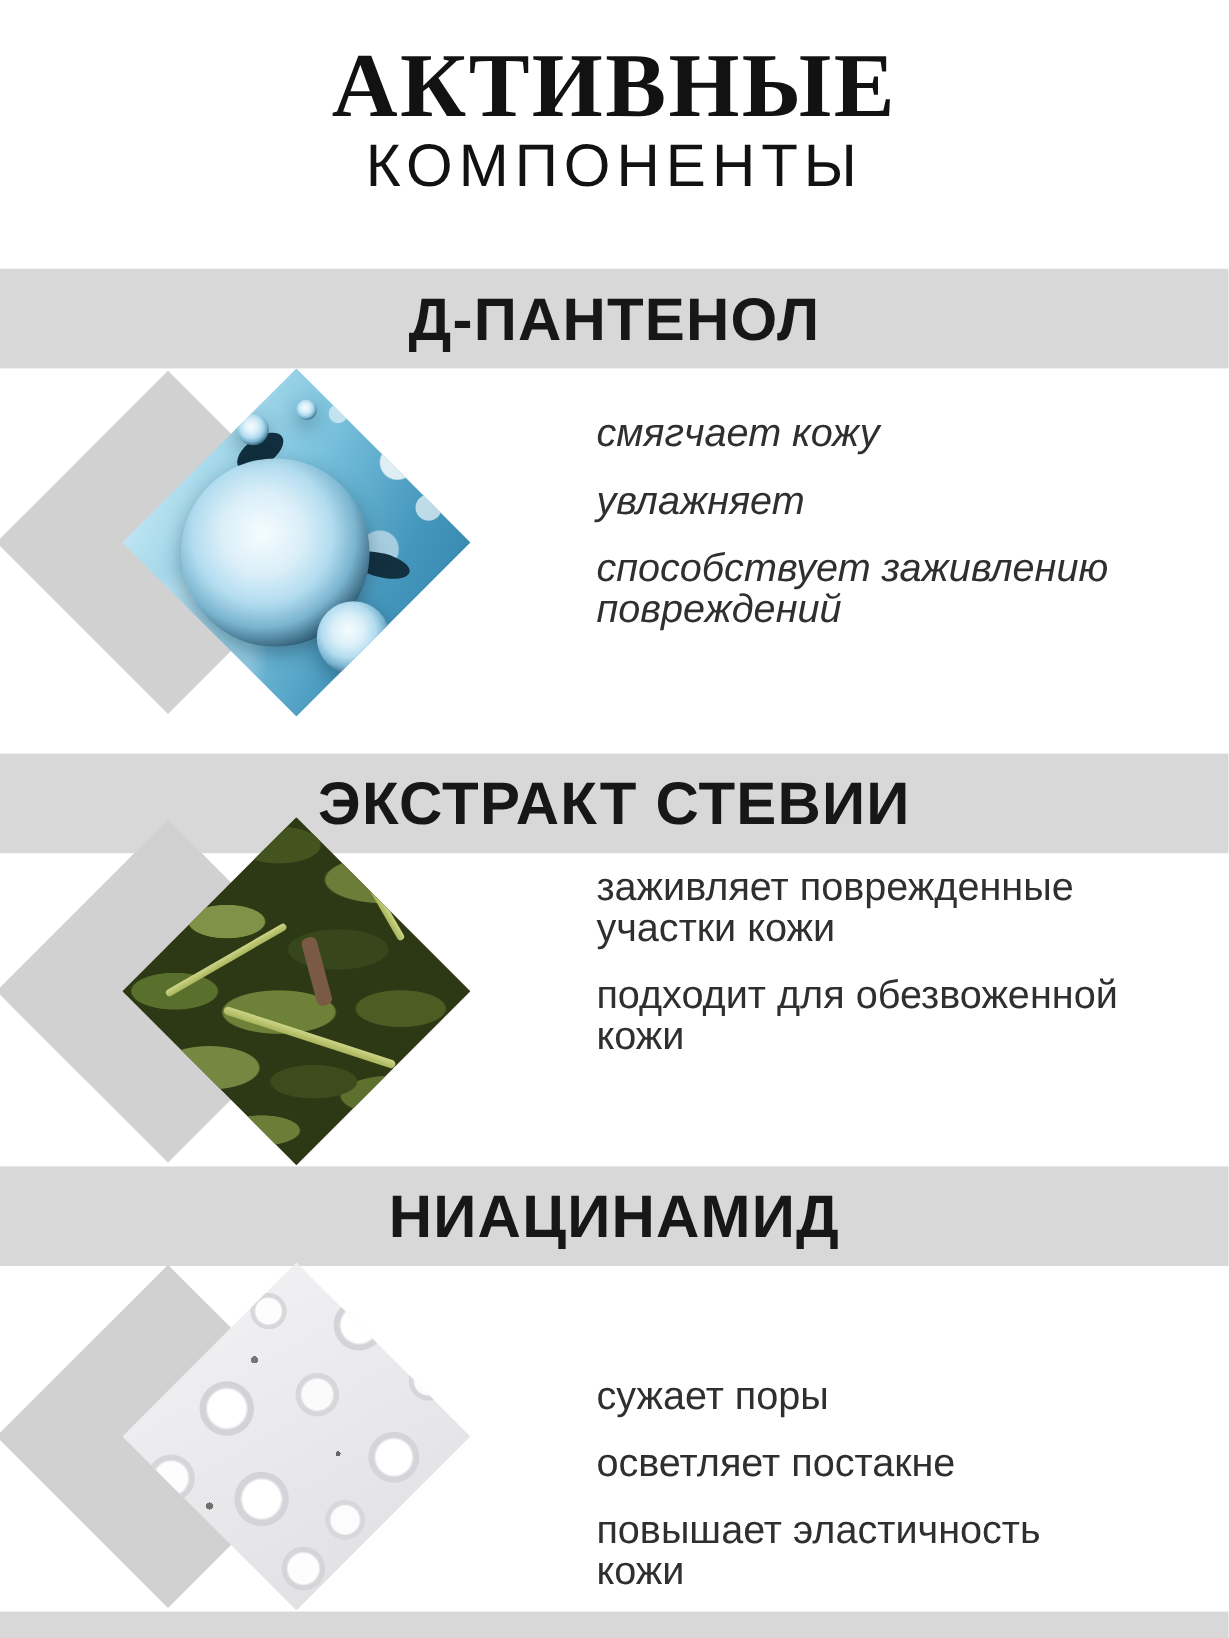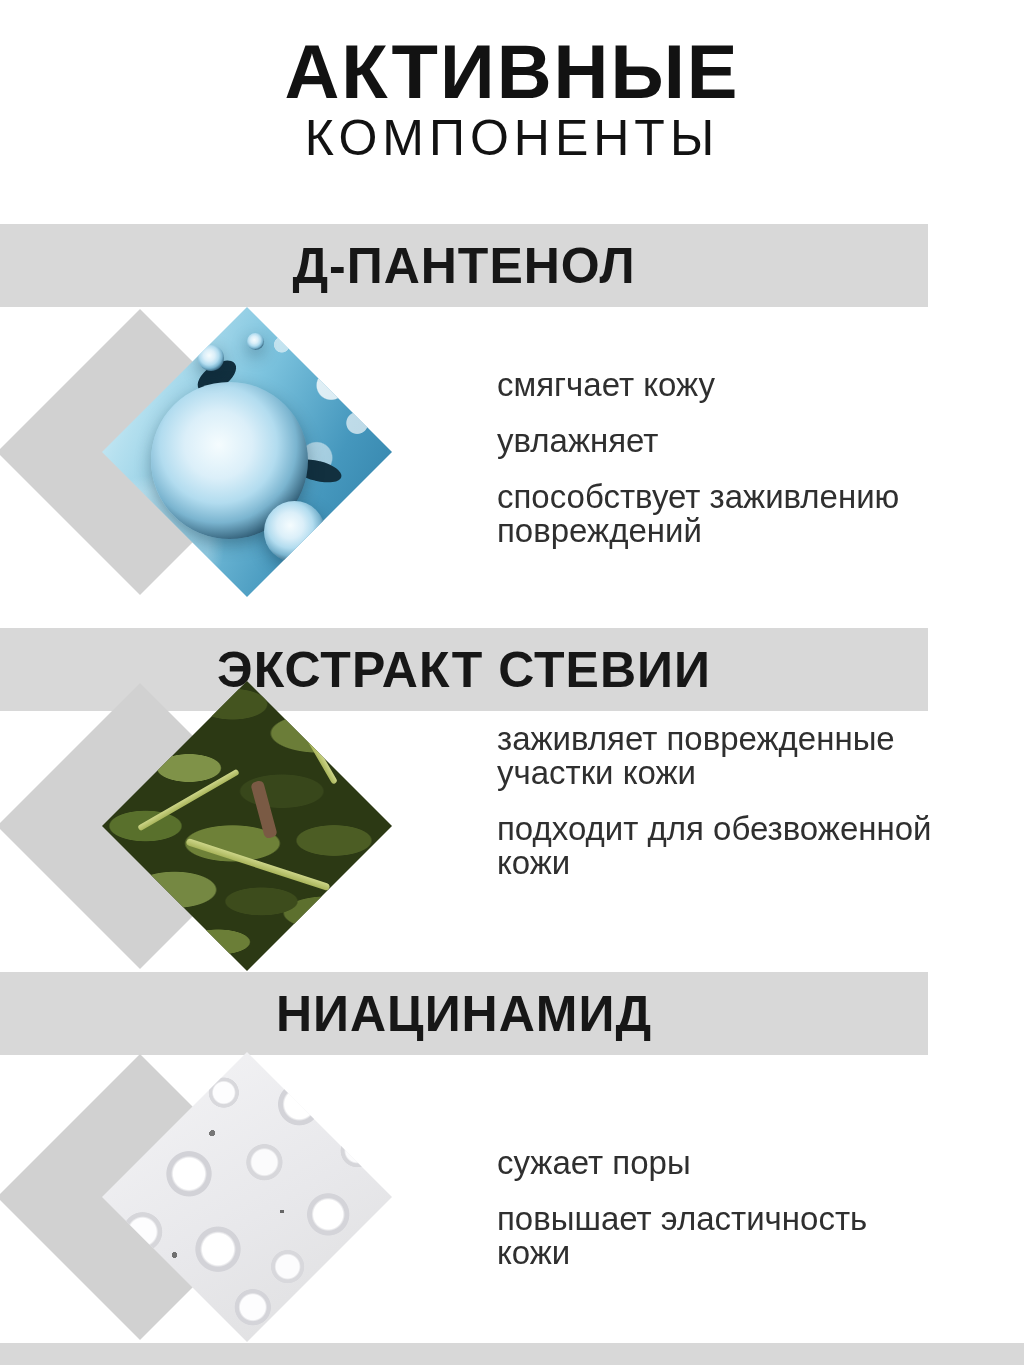--- a/index.html
+++ b/index.html
@@ -13,29 +13,29 @@
     position:relative;width:1024px;height:1365px;
     background:#ffffff;overflow:hidden;
   }
 
   
   .title{
     position:absolute;top:34px;left:0;width:100%;
     text-align:center;color:var(--title_text,#121212);
   }
   .title-bold{
-    font-size:76px;font-weight:800;letter-spacing:2px;line-height:1.0;
+    font-size:76px;font-weight:800;letter-spacing:2px;line-height:1.0;font-family:Liberation Serif, serif;
   }
   .title-light{
     font-size:50px;font-weight:300;letter-spacing:5px;line-height:1.0;margin-top:3px;
   }
 
   
   .banner{
-    position:absolute;left:0;width:928px;height:83px;
+    position:absolute;left:0;width:1024px;height:83px;
     background:var(--banner_bg,#d8d8d8);
     display:flex;align-items:center;justify-content:center;
   }
   .banner-text{
     font-size:50px;font-weight:700;color:#171717;letter-spacing:1px;
   }
   .banner-1{top:224px;}
   .banner-2{top:628px;}
   .banner-3{top:972px;}
 
@@ -133,21 +133,21 @@
   }
 
   
   .benefits{
     position:absolute;left:497px;width:480px;
     margin:0;padding:0;list-style:none;
     color:var(--body_text,#2f2f2f);
     font-size:33px;font-weight:300;line-height:34px;
   }
   .benefit{white-space:pre-line;margin:0 0 22px 0;}
-  .list-1{top:368px;}
+  .list-1{top:344px;font-style:italic;}
   .list-2{top:722px;}
   .list-3{top:1105px;margin-top:41px;}
 
   
   .bottom-band{
     position:absolute;left:0;top:1343px;width:1024px;height:22px;
     background:var(--banner_bg,#d8d8d8);
   }
 </style>
 </head>
@@ -196,19 +196,20 @@
 кожи</li>
   </ul>
 
   <div class="banner banner-3">
     <span class="banner-text">НИАЦИНАМИД</span>
   </div>
   <div class="diamond gray-diamond gd-3"></div>
   <div class="diamond photo photo-salt pd-3"></div>
   <ul class="benefits list-3">
     <li class="benefit">сужает поры</li>
+    <li class="benefit">осветляет постакне</li>
     <li class="benefit">повышает эластичность
 кожи</li>
   </ul>
 
   <div class="bottom-band"></div>
 
 </div>
 
 </body></html>

